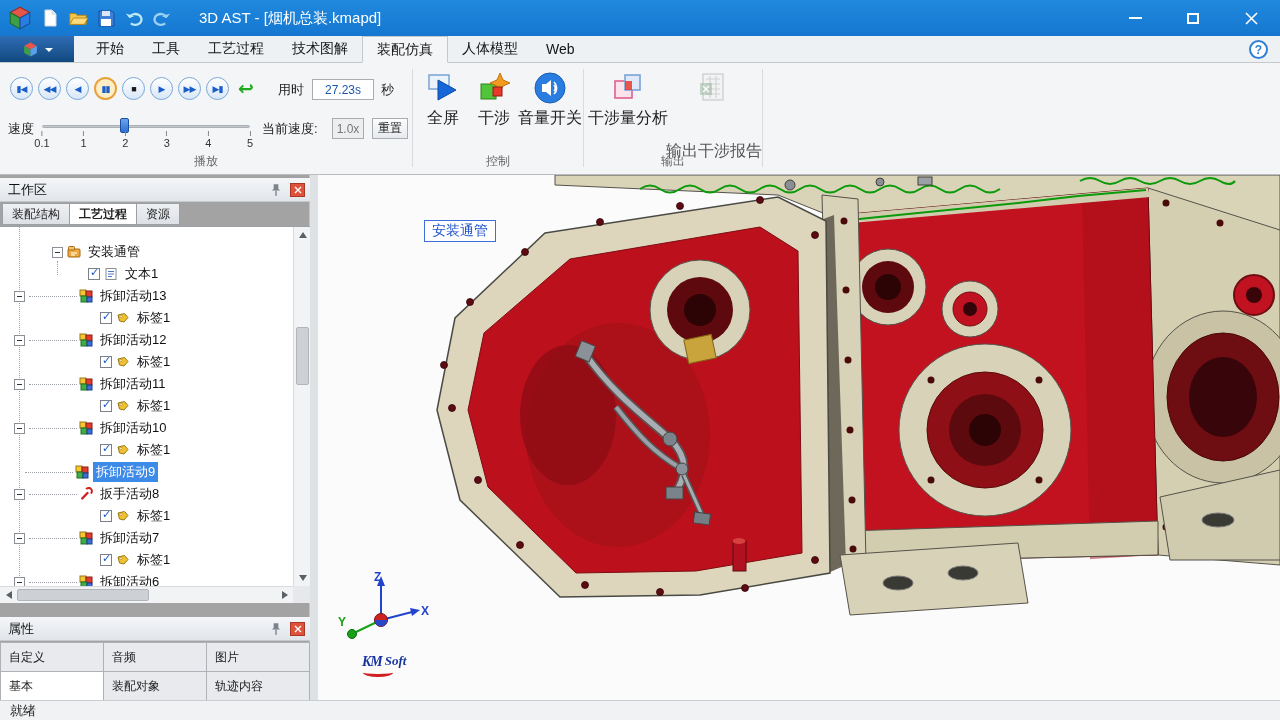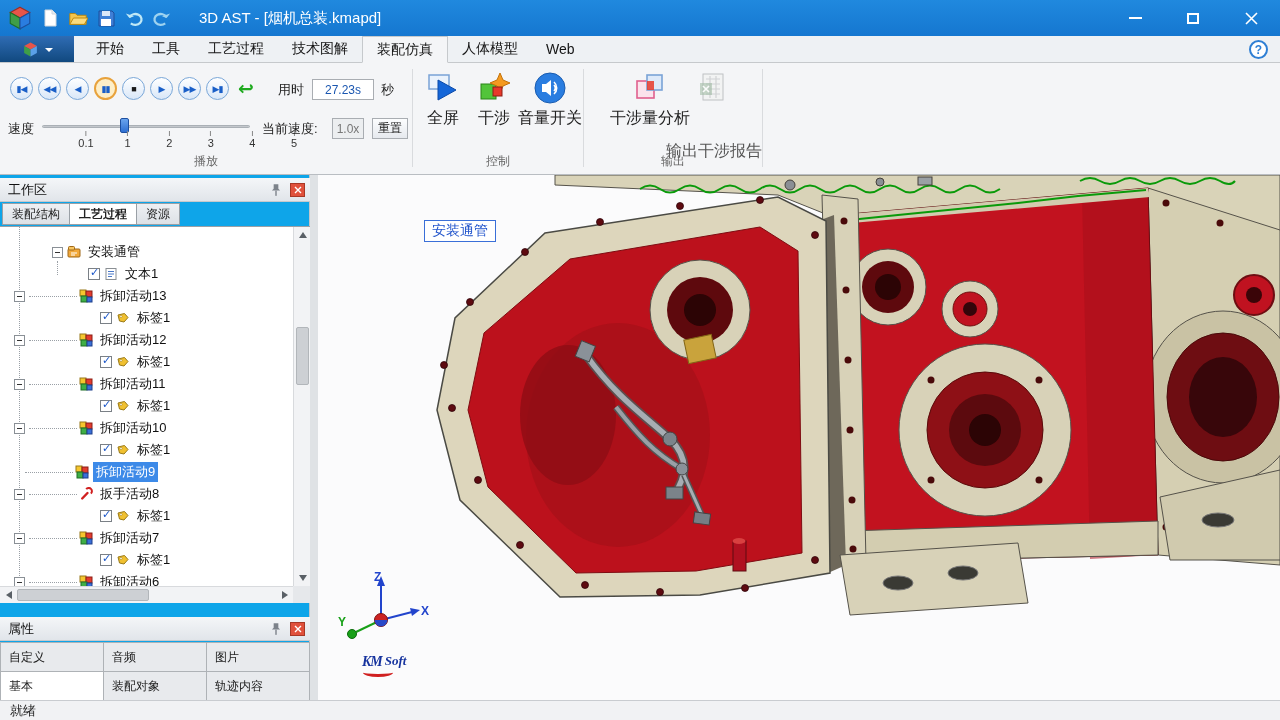--- a/index.html
+++ b/index.html
@@ -35,33 +35,33 @@
   .pbtn{width:23px;height:23px;border-radius:50%;border:1px solid #7aa7d8;background:linear-gradient(#ffffff,#d9e7f8);color:#1a5fc8;font-size:9px;display:flex;align-items:center;justify-content:center;letter-spacing:-1px;flex:none;}
   .pbtn.pactive{border:2px solid #e8a23c;background:#fdeec8;}
   .pbtn.pdark{color:#1b1b1b;}
   .pbtn.ploop{border:none;background:none;color:#1faa1f;font-size:19px;font-weight:bold;width:24px;letter-spacing:0;}
   .lbl{position:absolute;font-size:13px;color:#222;white-space:nowrap;}
   .valbox{position:absolute;height:21px;background:#fff;border:1px solid #a9adb2;font-size:12px;color:#1a56b0;display:flex;align-items:center;justify-content:center;}
   .valbox.disabled{background:#eceef0;color:#777;}
   .btn-reset{position:absolute;height:21px;width:36px;border:1px solid #a9adb2;background:linear-gradient(#fcfdfe,#e6e9ee);font-size:12px;color:#222;display:flex;align-items:center;justify-content:center;}
   .slider{position:absolute;left:42px;top:62px;width:208px;height:3px;background:#c3c7cc;border:1px solid #aab0b6;border-radius:2px;}
   .thumb{position:absolute;left:120px;top:55px;width:9px;height:15px;background:linear-gradient(#6aa4ee,#2e6fd2);border:1px solid #1d4fa0;border-radius:2px;}
-  .ticks{position:absolute;left:42px;top:68px;width:208px;height:22px;margin-left:44px;}
+  .ticks{position:absolute;left:42px;top:68px;width:208px;height:22px;}
   .tick{position:absolute;top:0;transform:translateX(-50%);text-align:center;}
   .tickmark{width:1px;height:5px;background:#888;margin:0 auto;}
   .ticklabel{font-size:11px;color:#333;margin-top:1px;}
   .bigbtn{position:absolute;top:8px;display:flex;flex-direction:column;align-items:center;gap:3px;}
   .bigicon{width:34px;height:34px;}
   .bigicon svg{width:34px;height:34px;display:block;}
   .biglabel{font-size:16px;color:#222;white-space:nowrap;}
   .bigbtn.disabled .biglabel{color:#555;}
   .bigbtn.disabled .bigicon{opacity:.6;filter:grayscale(.5);}
 
   
-  .leftcol{position:absolute;left:0;top:175px;width:310px;height:525px;background:#0ea5e9;border-right:1px solid #c3c6c9;}
+  .leftcol{position:absolute;left:0;top:175px;width:310px;height:525px;background:#a3a3a3;border-right:1px solid #c3c6c9;}
   .phdr{position:absolute;left:0;width:310px;height:24px;background:linear-gradient(#f4f6f8,#e1e5ea);border-bottom:1px solid #c6c9cc;display:flex;align-items:center;}
   .phdr-title{font-size:13px;color:#111;margin-left:8px;flex:1;}
   .pinicon{width:14px;height:14px;margin-right:7px;}
   .closebox{width:15px;height:14px;background:#e0513c;border:1px solid #a83826;margin-right:5px;display:flex;align-items:center;justify-content:center;}
   .wstabs{position:absolute;left:2px;top:28px;height:23px;display:flex;justify-content:flex-end;}
   .wtab{height:22px;padding:0 9px;font-size:12px;color:#222;background:linear-gradient(#eef0f3,#dde1e6);border:1px solid #9aa0a6;display:flex;align-items:center;margin-right:-1px;}
   .wtab.active{background:#fff;z-index:2;font-weight:bold;}
   .tree{position:absolute;left:0;top:51px;width:310px;height:360px;background:#fff;border-top:1px solid #9aa0a6;overflow:hidden;}
   .trows{position:absolute;left:0;top:14px;width:293px;}
   .trow{height:22px;display:flex;align-items:center;font-size:13px;white-space:nowrap;}
@@ -271,21 +271,21 @@
             <svg viewBox="0 0 34 34">
               <circle cx="17" cy="17" r="15" fill="#2a7de0" stroke="#1a5cb0"></circle>
               <path d="M9 13 h4 l5 -4 v16 l-5 -4 h-4 Z" fill="#fff"></path>
               <path d="M21 11 a8 8 0 0 1 0 12 M21 14 a4.5 4.5 0 0 1 0 6" stroke="#fff" stroke-width="1.6" fill="none"></path>
             </svg>
           </div>
           <div class="biglabel">音量开关</div>
         </div>
       </div>
     <div id="output-buttons">
-        <div class="bigbtn" style="left: 590px; width: 76px; margin-left: 22px;">
+        <div class="bigbtn" style="left: 590px; width: 76px;">
           <div class="bigicon">
             <svg viewBox="0 0 34 34">
               <rect x="4" y="10" width="17" height="17" fill="#fbe3ec" stroke="#e0608e" stroke-width="1.6"></rect>
               <rect x="14" y="4" width="15" height="15" fill="#dde9f9" stroke="#7aa3d6" stroke-width="1.6"></rect>
               <rect x="14" y="10" width="7" height="9" fill="#e8392b" opacity="0.85"></rect>
             </svg>
           </div>
           <div class="biglabel">干涉量分析</div>
         </div>
         <div class="bigbtn disabled" style="left: 668px; width: 92px; gap: 36px;">

